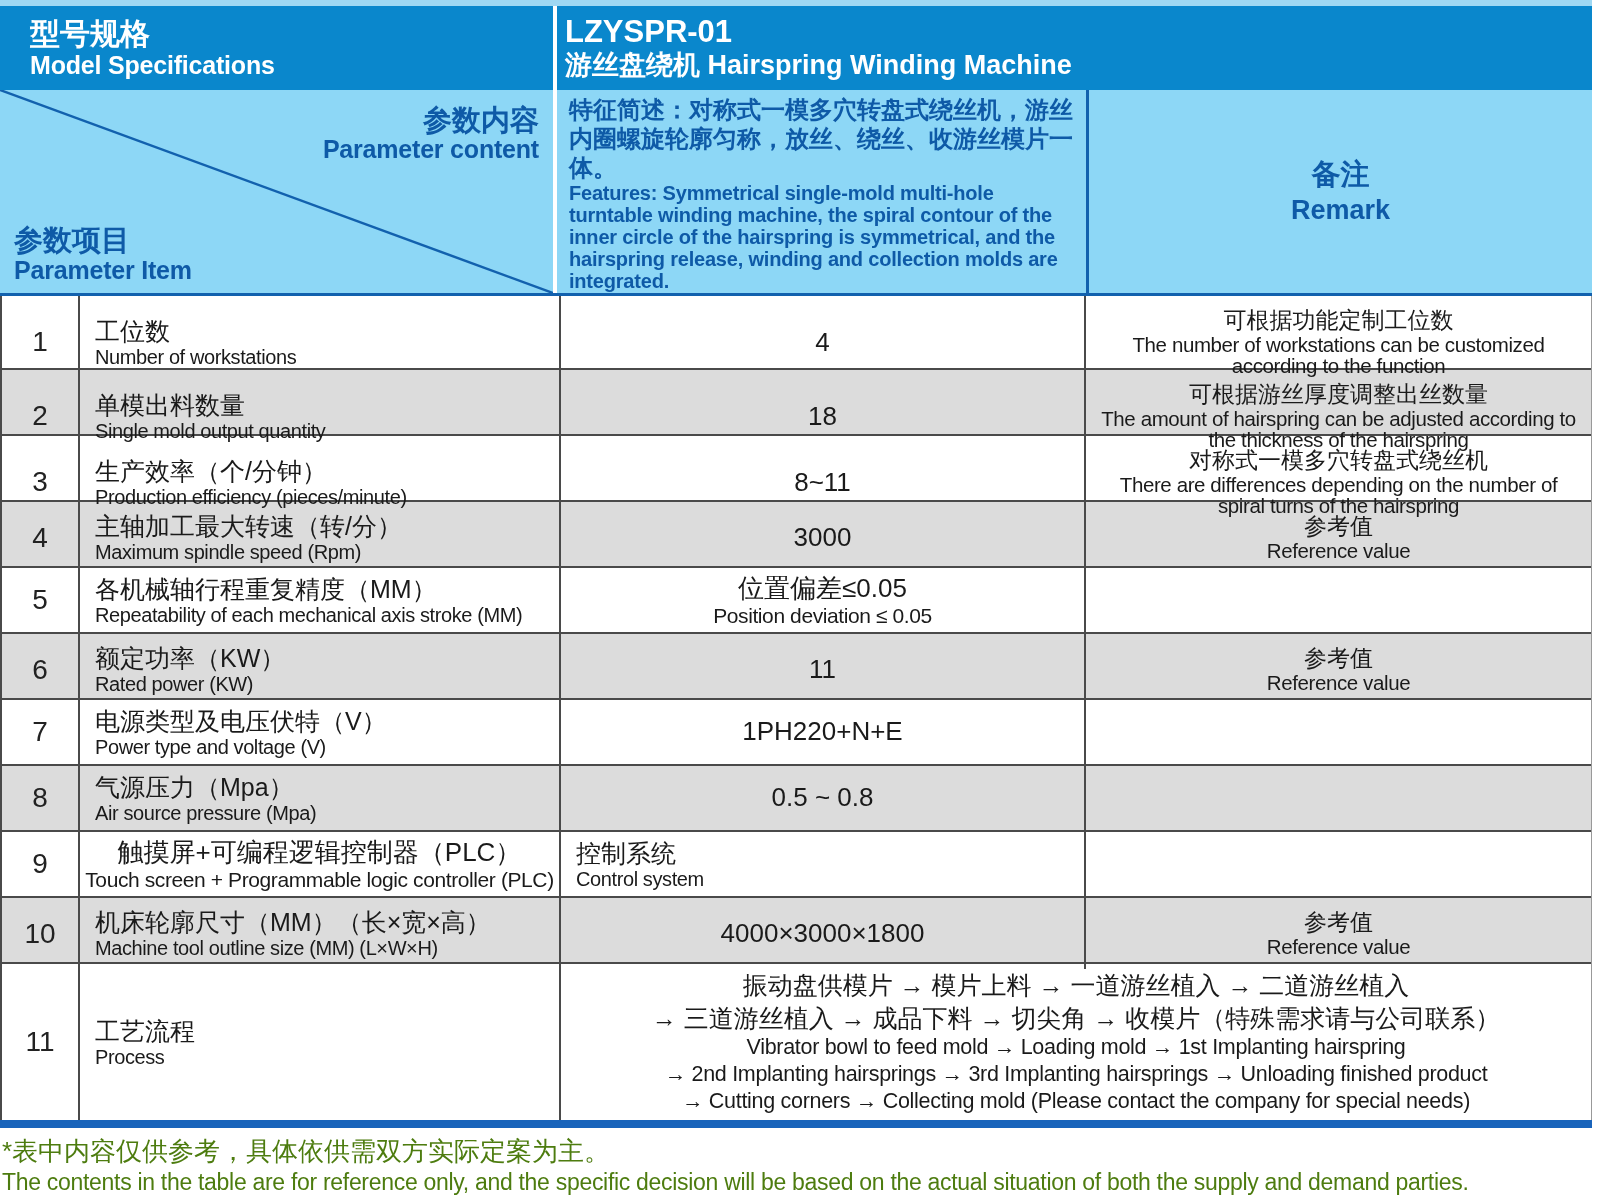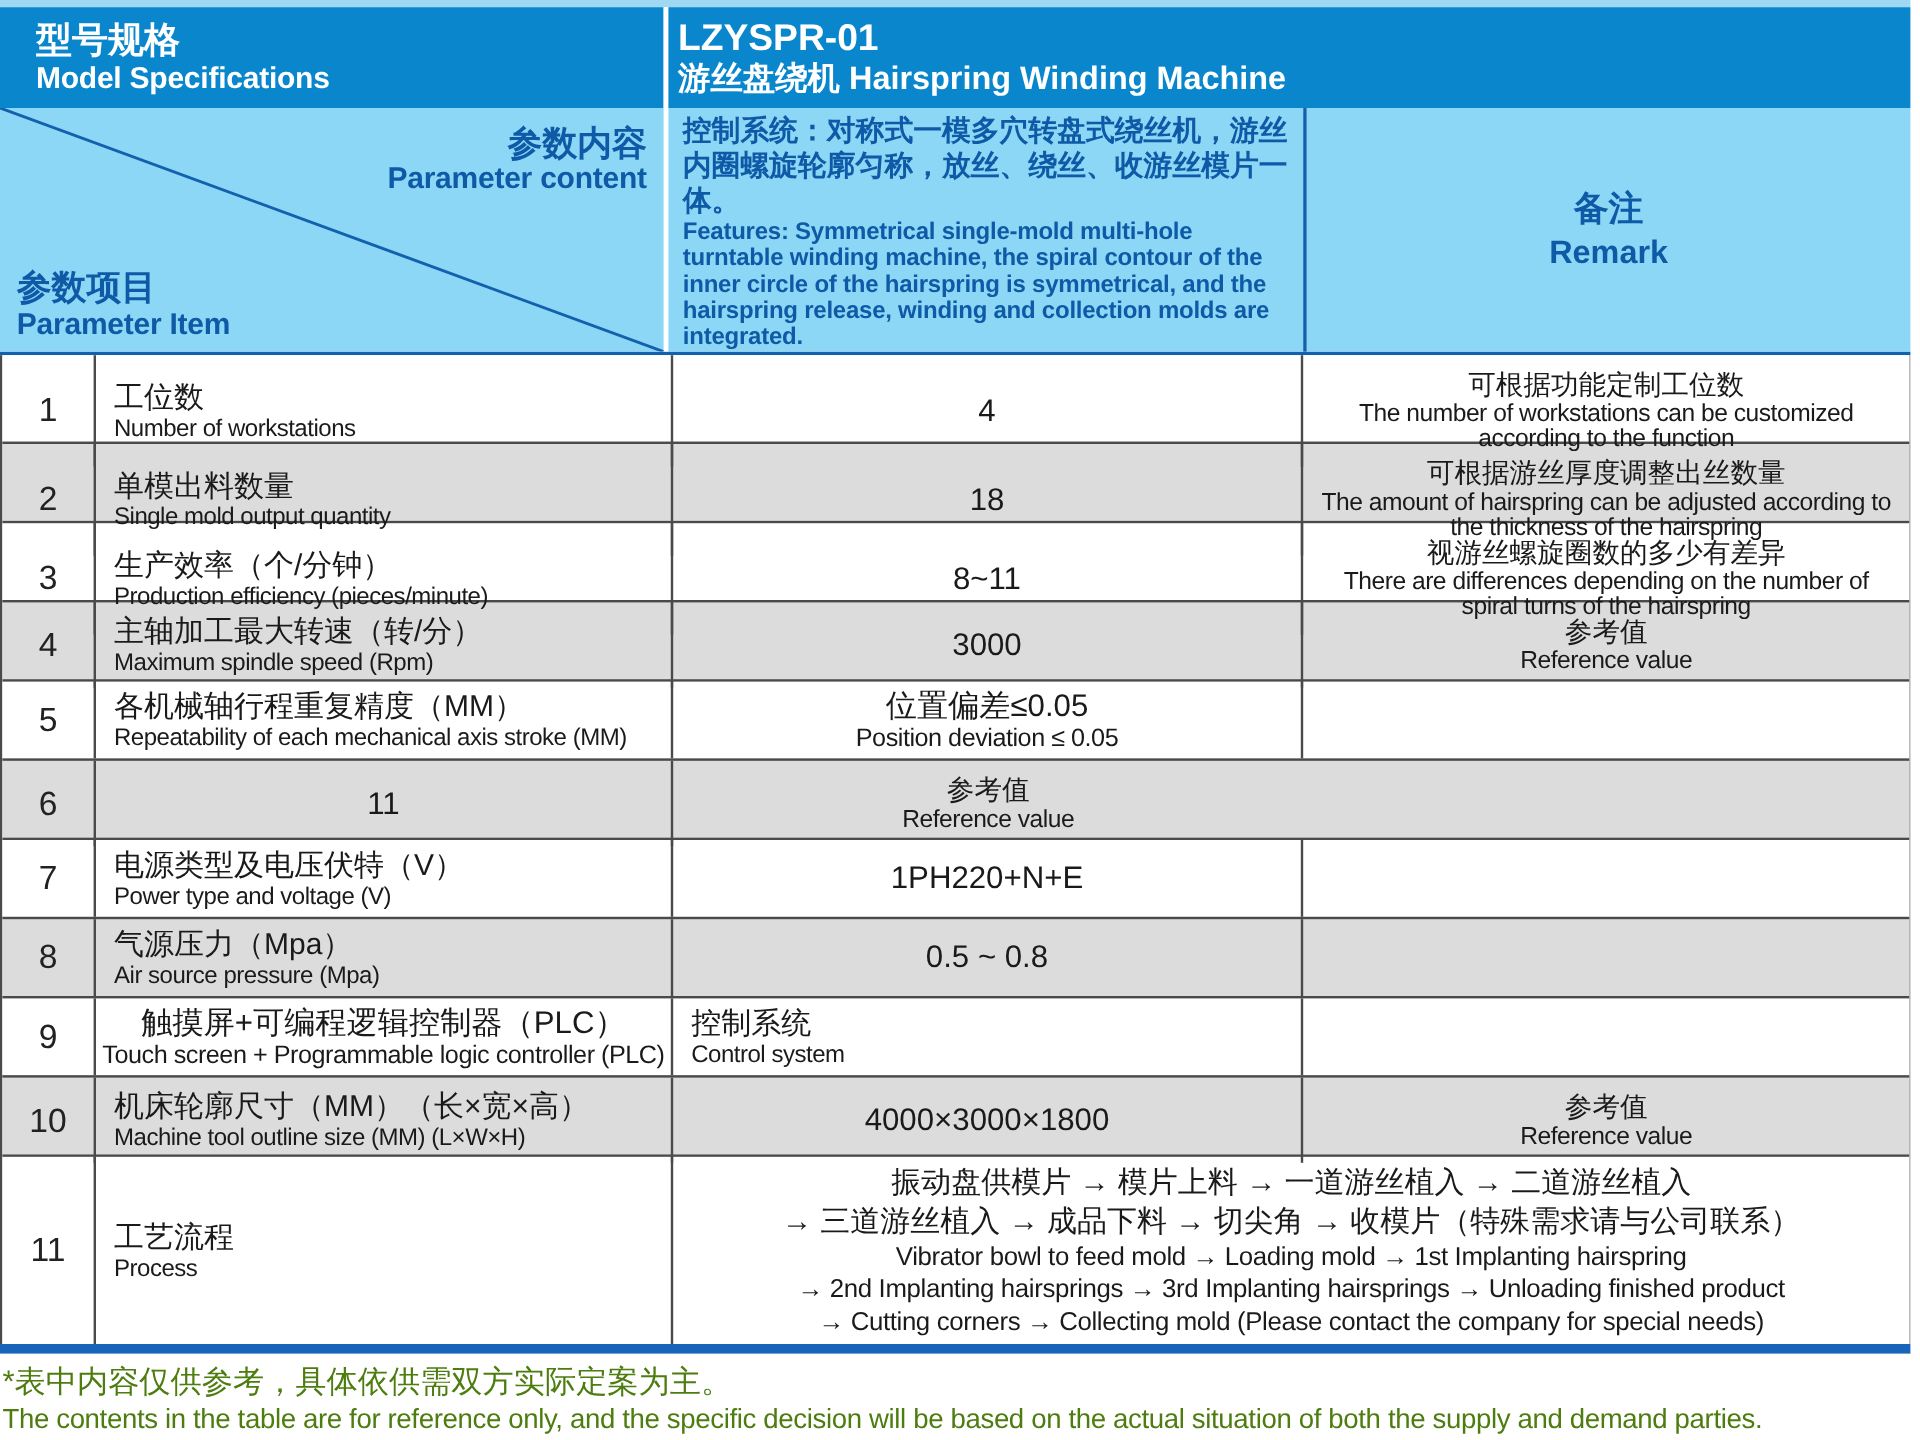--- a/index.html
+++ b/index.html
@@ -102,21 +102,21 @@
         <div class="cn">参数项目</div>
         <div class="en">Parameter Item</div>
       </div>
       <div class="pc pc-top">
         <div class="cn">参数内容</div>
         <div class="en">Parameter content</div>
       </div>
     </div>
     <div class="gapcol"></div>
     <div class="lcell feat-cell">
-      <div class="feat-cn">控制系统：对称式一模多穴转盘式绕丝机，游丝内圈螺旋轮廓匀称，放丝、绕丝、收游丝模片一体。</div>
+      <div class="feat-cn">特征简述：对称式一模多穴转盘式绕丝机，游丝内圈螺旋轮廓匀称，放丝、绕丝、收游丝模片一体。</div>
       <div class="feat-en">Features: Symmetrical single-mold multi-hole turntable winding machine, the spiral contour of the inner circle of the hairspring is symmetrical, and the hairspring release, winding and collection molds are integrated.</div>
     </div>
     <div class="sepcol"></div>
     <div class="lcell remark-cell">
       <div class="cn">备注</div>
       <div class="en">Remark</div>
     </div>
   </div>
 
   <div class="tbody">
@@ -157,21 +157,21 @@
       <div class="cell num">3</div>
       <div class="cell item">
         <div class="cn">生产效率（个/分钟）</div>
         <div class="en">Production efficiency (pieces/minute)</div>
       </div>
       <div class="cell val">
         <div class="cn">8~11</div>
         <div class="en"></div>
       </div>
       <div class="cell rem">
-        <div class="cn">视游丝螺旋圈数的多少有差异</div>
+        <div class="cn">对称式一模多穴转盘式绕丝机</div>
         <div class="en">There are differences depending on the number of spiral turns of the hairspring</div>
       </div>
     </div>
 
     <div class="row gray">
       <div class="cell num">4</div>
       <div class="cell item">
         <div class="cn">主轴加工最大转速（转/分）</div>
         <div class="en">Maximum spindle speed (Rpm)</div>
       </div>
@@ -196,20 +196,24 @@
         <div class="en">Position deviation ≤ 0.05</div>
       </div>
       <div class="cell rem">
         <div class="cn"></div>
         <div class="en"></div>
       </div>
     </div>
 
     <div class="row gray">
       <div class="cell num">6</div>
+      <div class="cell item">
+        <div class="cn">额定功率（KW）</div>
+        <div class="en">Rated power (KW)</div>
+      </div>
       <div class="cell val">
         <div class="cn">11</div>
         <div class="en"></div>
       </div>
       <div class="cell rem">
         <div class="cn">参考值</div>
         <div class="en">Reference value</div>
       </div>
     </div>
 

